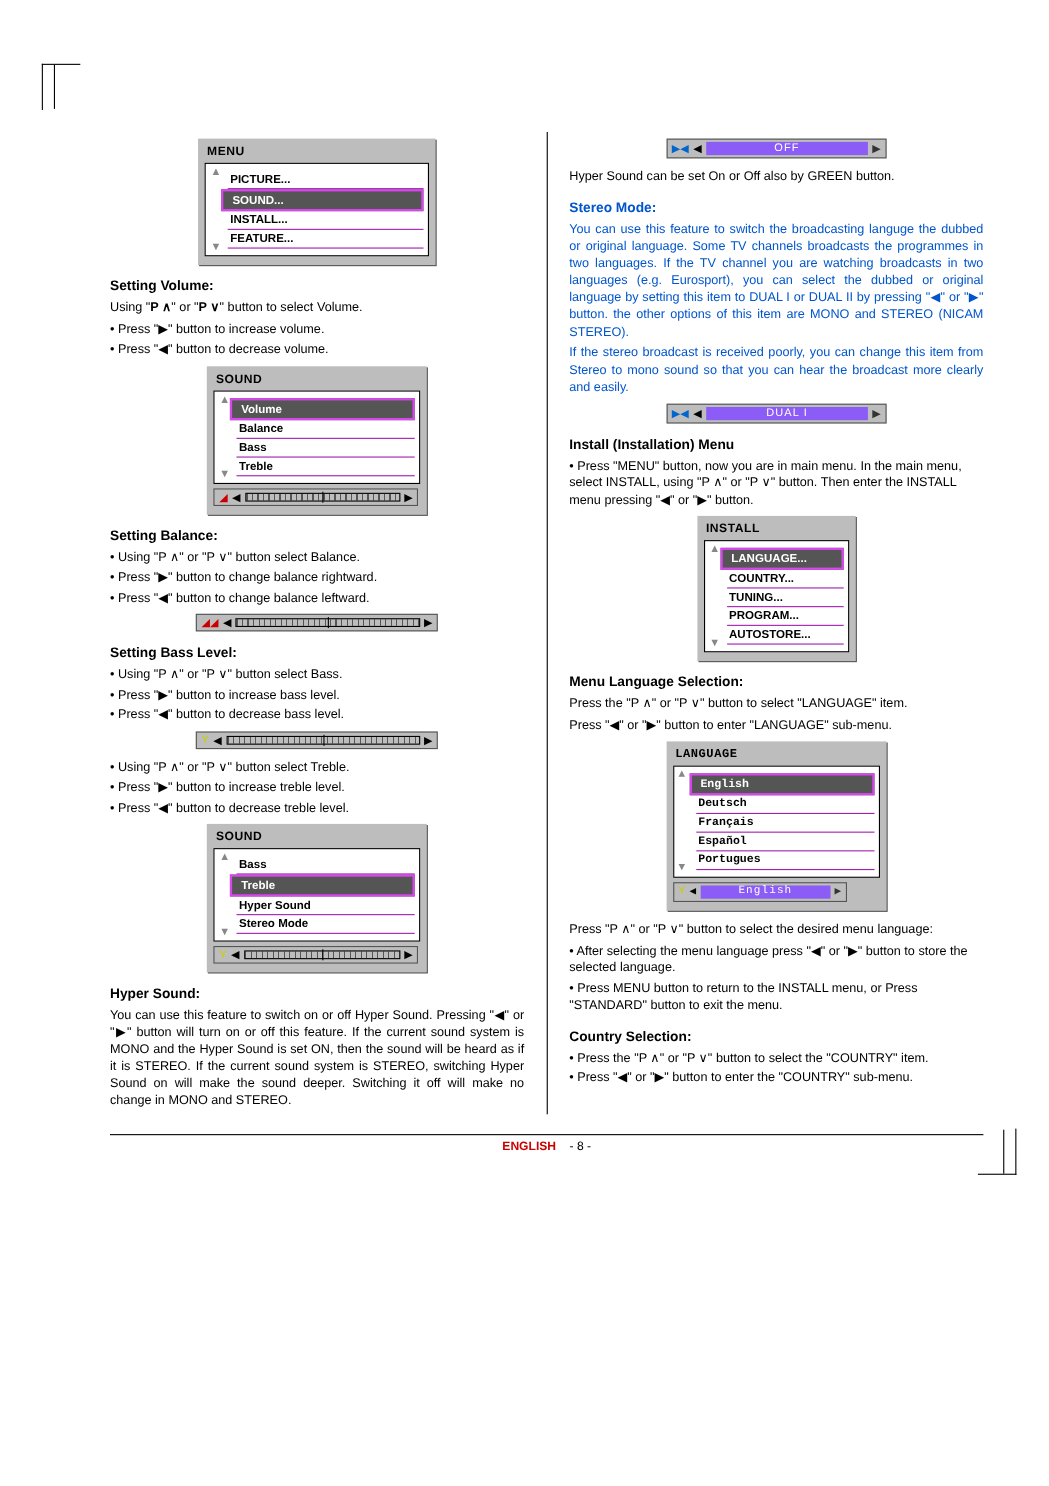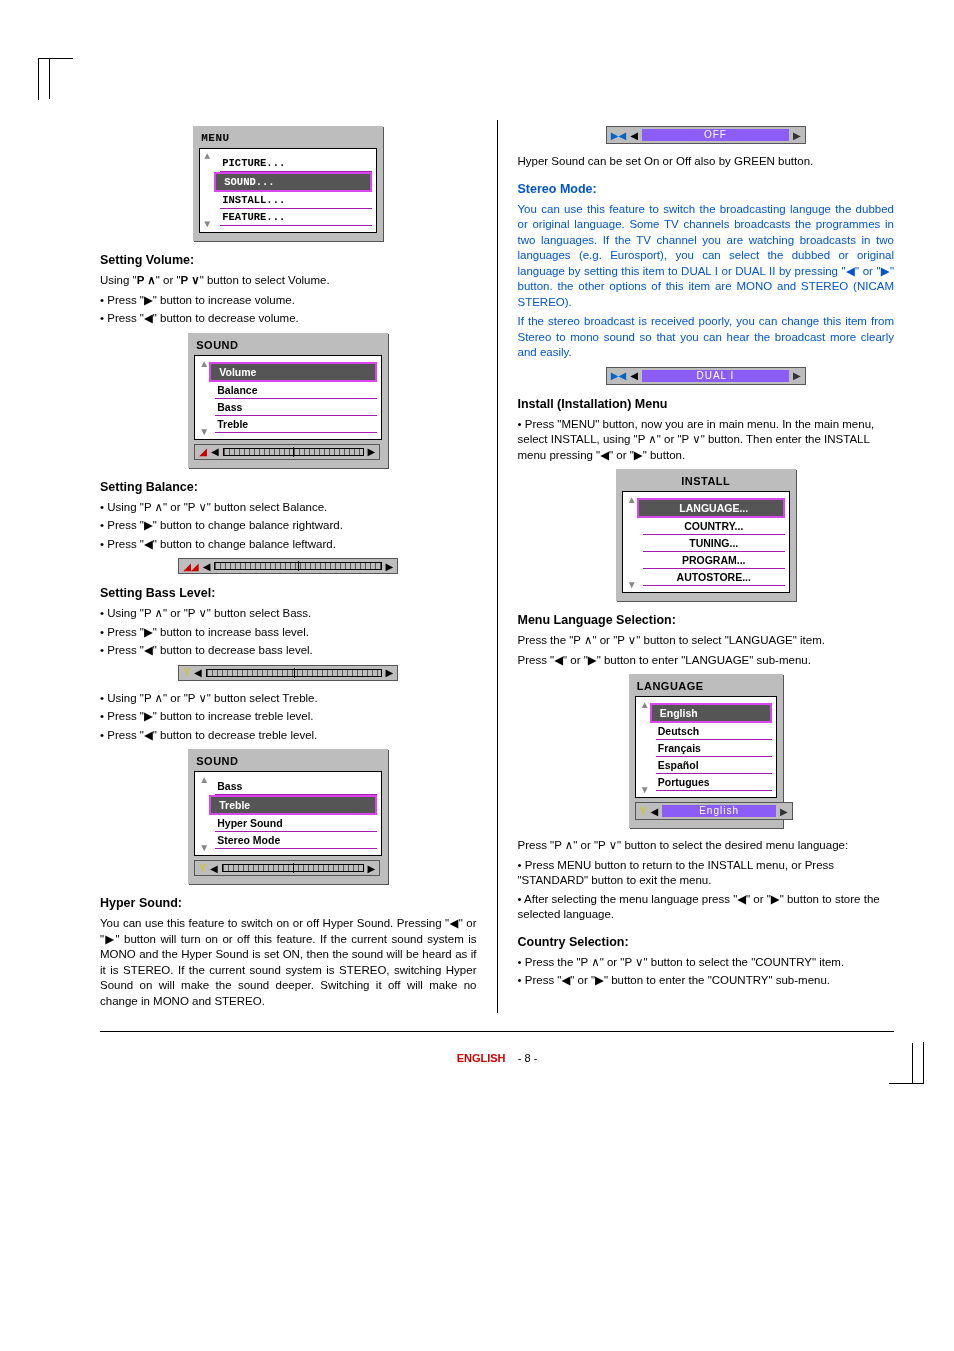--- a/index.html
+++ b/index.html
@@ -113,41 +113,41 @@
     background:#bdbdbd;
     border:1px solid #555;
     gap:4px;
     padding:0 4px;
   }
   .value-bar .sym { font-size:10px; }
   .value-bar .track {
     flex:1; height:12px; background:#8b5cf6; color:#fff; text-align:center; font-size:10px; line-height:12px; letter-spacing:1px;
   }
   .value-bar .sym.rt { color:#333; }
-  .footer-line { border-top:1px solid #000; margin-top:18px; padding-top:20px; text-align:center; font-size:11px;}
+  .footer-line { border-top:1px solid #000; margin-top:18px; padding-top:4px; text-align:center; font-size:11px;}
   .footer-line .lang { font-weight:bold; color:#cc0000; }
   .pup { font-weight:bold; }
 </style>
 </head>
 <body>
 
 <div class="page">
   <div class="crop-tl">
       <div class="inner"></div>
     </div>
   <div class="crop-br">
       <div class="inner"></div>
     </div>
 
   <div class="columns">
 
     <div class="col">
 
       <div class="figure-wrap">
-        <div class="menu-box" style="width:190px;font-family:Liberation Mono, monospace;">
+        <div class="menu-box" style="width:216px;">
           <div class="menu-title">MENU</div>
           <div class="menu-list">
             <span class="arrow-up">▲</span>
             <div class="menu-row">PICTURE...</div>
             <div class="menu-row selected">SOUND...</div>
             <div class="menu-row">INSTALL...</div>
             <div class="menu-row">FEATURE...</div>
             <span class="arrow-down">▼</span>
           </div>
         </div>
@@ -263,40 +263,40 @@
           <span class="sym">◀</span>
           <div class="track">DUAL I</div>
           <span class="sym rt">▶</span>
         </div>
       </div>
 
       <h3>Install (Installation) Menu</h3>
       <p class="bullet">Press "MENU" button, now you are in main menu. In the main menu, select INSTALL, using "P ∧" or "P ∨" button. Then enter the INSTALL menu pressing "◀" or "▶" button.</p>
 
       <div class="figure-wrap">
-        <div class="menu-box" style="width:180px;text-align:center;">
+        <div class="menu-box" style="width:144px;">
           <div class="menu-title">INSTALL</div>
           <div class="menu-list">
             <span class="arrow-up">▲</span>
             <div class="menu-row selected">LANGUAGE...</div>
             <div class="menu-row">COUNTRY...</div>
             <div class="menu-row">TUNING...</div>
             <div class="menu-row">PROGRAM...</div>
             <div class="menu-row">AUTOSTORE...</div>
             <span class="arrow-down">▼</span>
           </div>
         </div>
       </div>
 
       <h3>Menu Language Selection:</h3>
       <p class="body">Press the "P ∧" or "P ∨" button to select "LANGUAGE" item.</p>
       <p class="body">Press "◀" or "▶" button to enter "LANGUAGE" sub-menu.</p>
 
       <div class="figure-wrap">
-        <div class="menu-box" style="width:154px;">
+        <div class="menu-box" style="width:200px;font-family:Liberation Mono, monospace;">
           <div class="menu-title">LANGUAGE</div>
           <div class="menu-list">
             <span class="arrow-up">▲</span>
             <div class="menu-row selected">English</div>
             <div class="menu-row">Deutsch</div>
             <div class="menu-row">Français</div>
             <div class="menu-row">Español</div>
             <div class="menu-row">Portugues</div>
             <span class="arrow-down">▼</span>
           </div>
@@ -305,22 +305,22 @@
               <span class="sym" style="color:#cc0;">Y</span>
               <span class="sym">◀</span>
               <div class="track">English</div>
               <span class="sym rt">▶</span>
             </div>
           </div>
         </div>
       </div>
 
       <p class="body">Press "P ∧" or "P ∨" button to select the desired menu language:</p>
+      <p class="bullet">After selecting the menu language press "◀" or "▶" button to store the selected language.</p>
       <p class="bullet">Press MENU button to return to the INSTALL menu, or Press "STANDARD" button to exit the menu.</p>
-      <p class="bullet">After selecting the menu language press "◀" or "▶" button to store the selected language.</p>
 
       <h3>Country Selection:</h3>
       <p class="bullet">Press the "P ∧" or "P ∨" button to select the "COUNTRY" item.</p>
       <p class="bullet">Press "◀" or "▶" button to enter the "COUNTRY" sub-menu.</p>
 
     </div>
   </div>
 
   <div class="footer-line">
     <span class="lang">ENGLISH</span>

